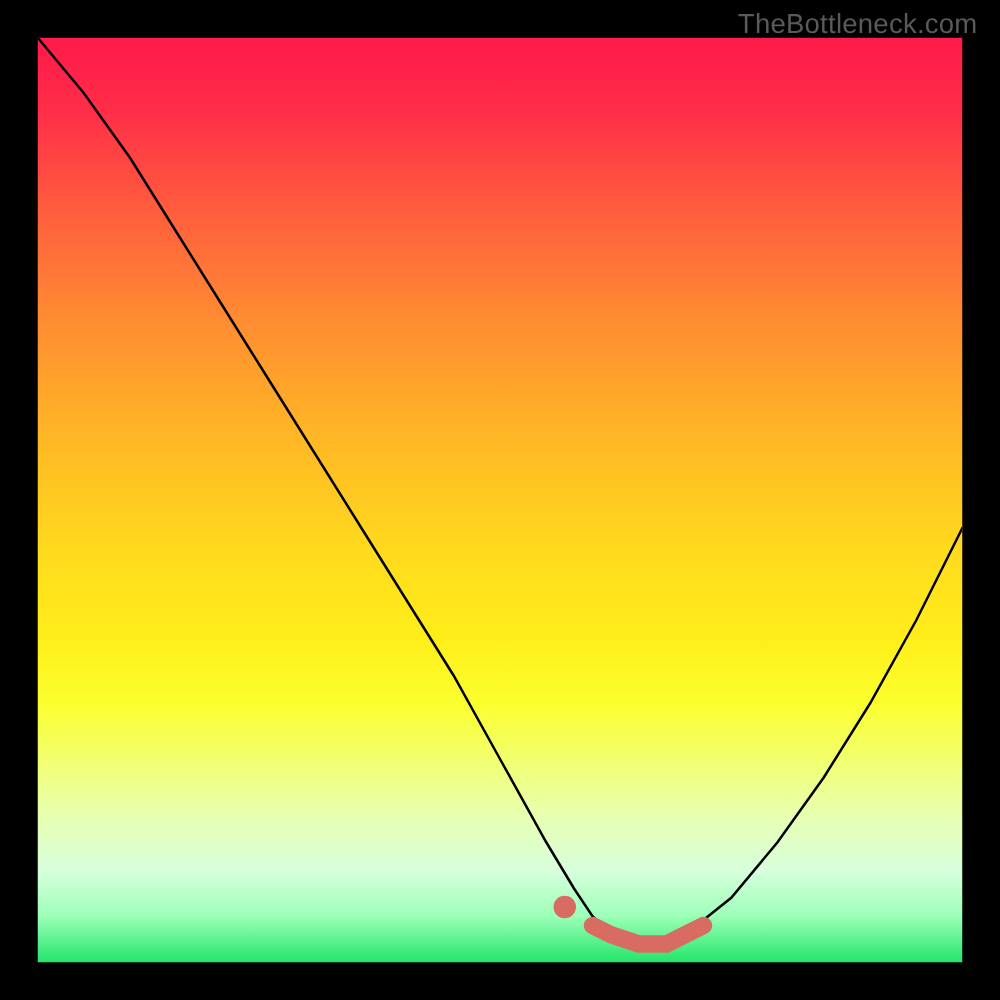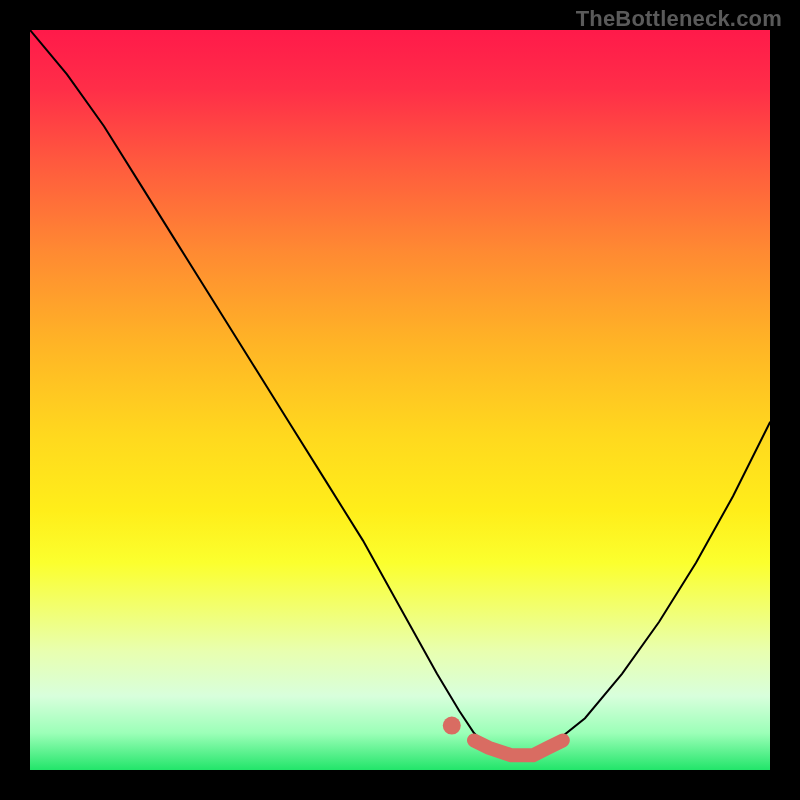--- a/index.html
+++ b/index.html
@@ -4,21 +4,21 @@
 <style>
   * { margin: 0; padding: 0; box-sizing: border-box; }
   html, body { width: 800px; height: 800px; background: #000; overflow: hidden; }
   .container { position: relative; width: 800px; height: 800px; background: #000; }
   .watermark {
     position: absolute;
     top: 6px;
     right: 18px;
     font-family: Arial, Helvetica, sans-serif;
     font-size: 22px;
-    font-weight: 700;
+    font-weight: 400;
     color: #5a5a5a;
     letter-spacing: 0.2px;
   }
   .plot-area {
     position: absolute;
     left: 30px;
     top: 30px;
     width: 740px;
     height: 740px;
     overflow: hidden;

